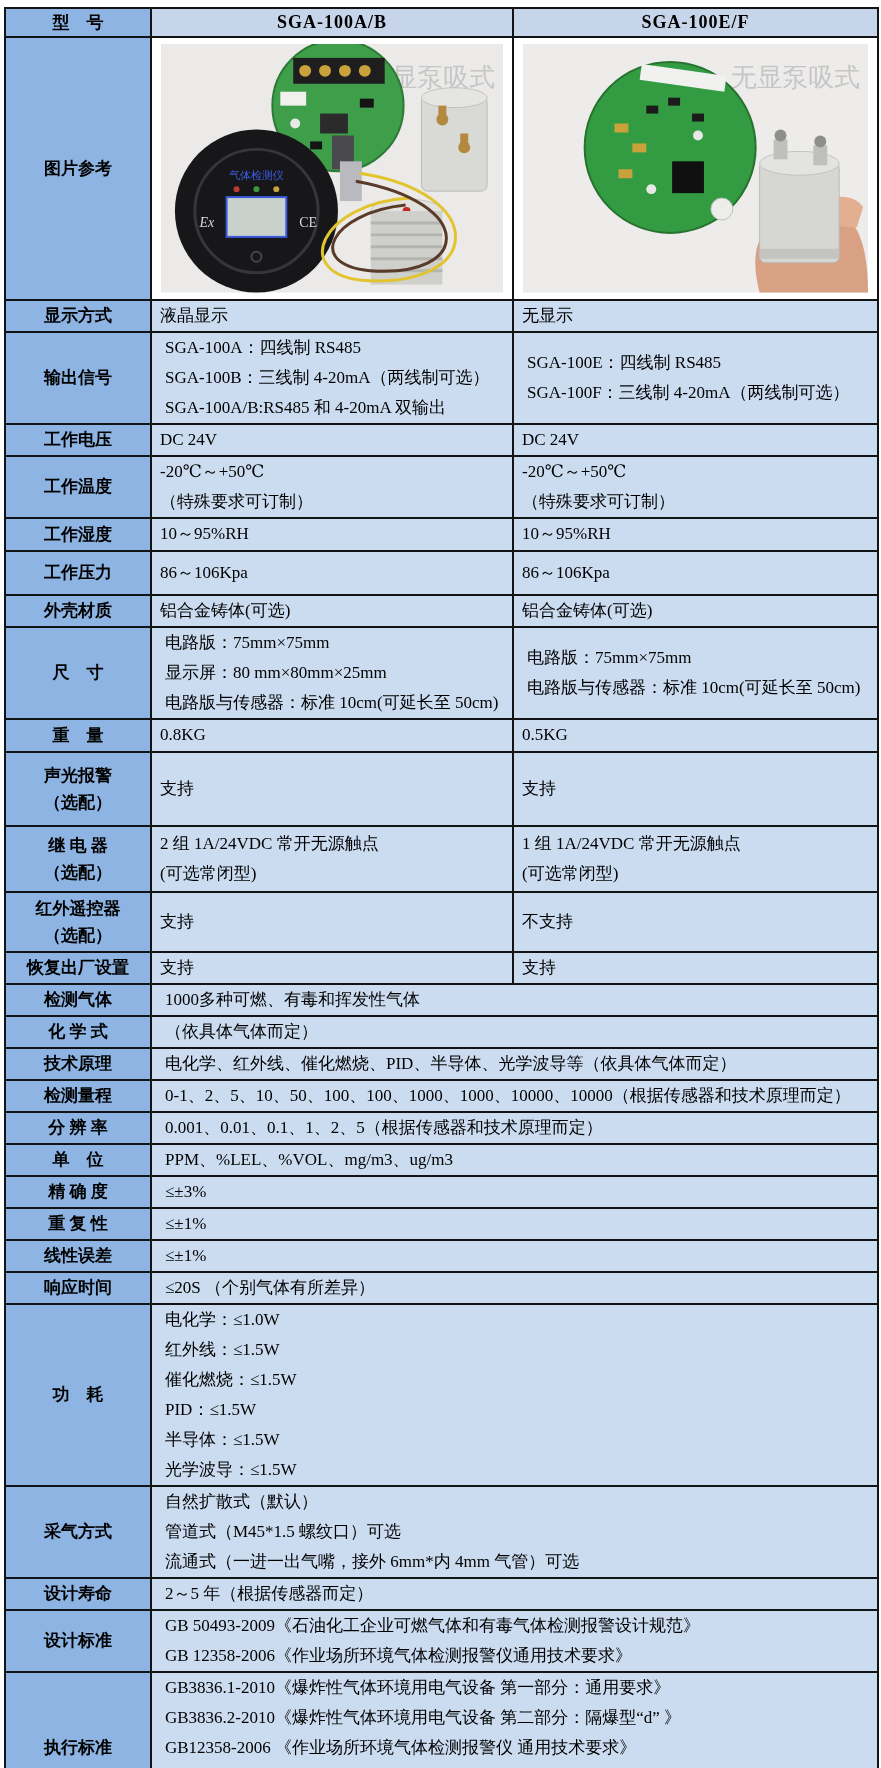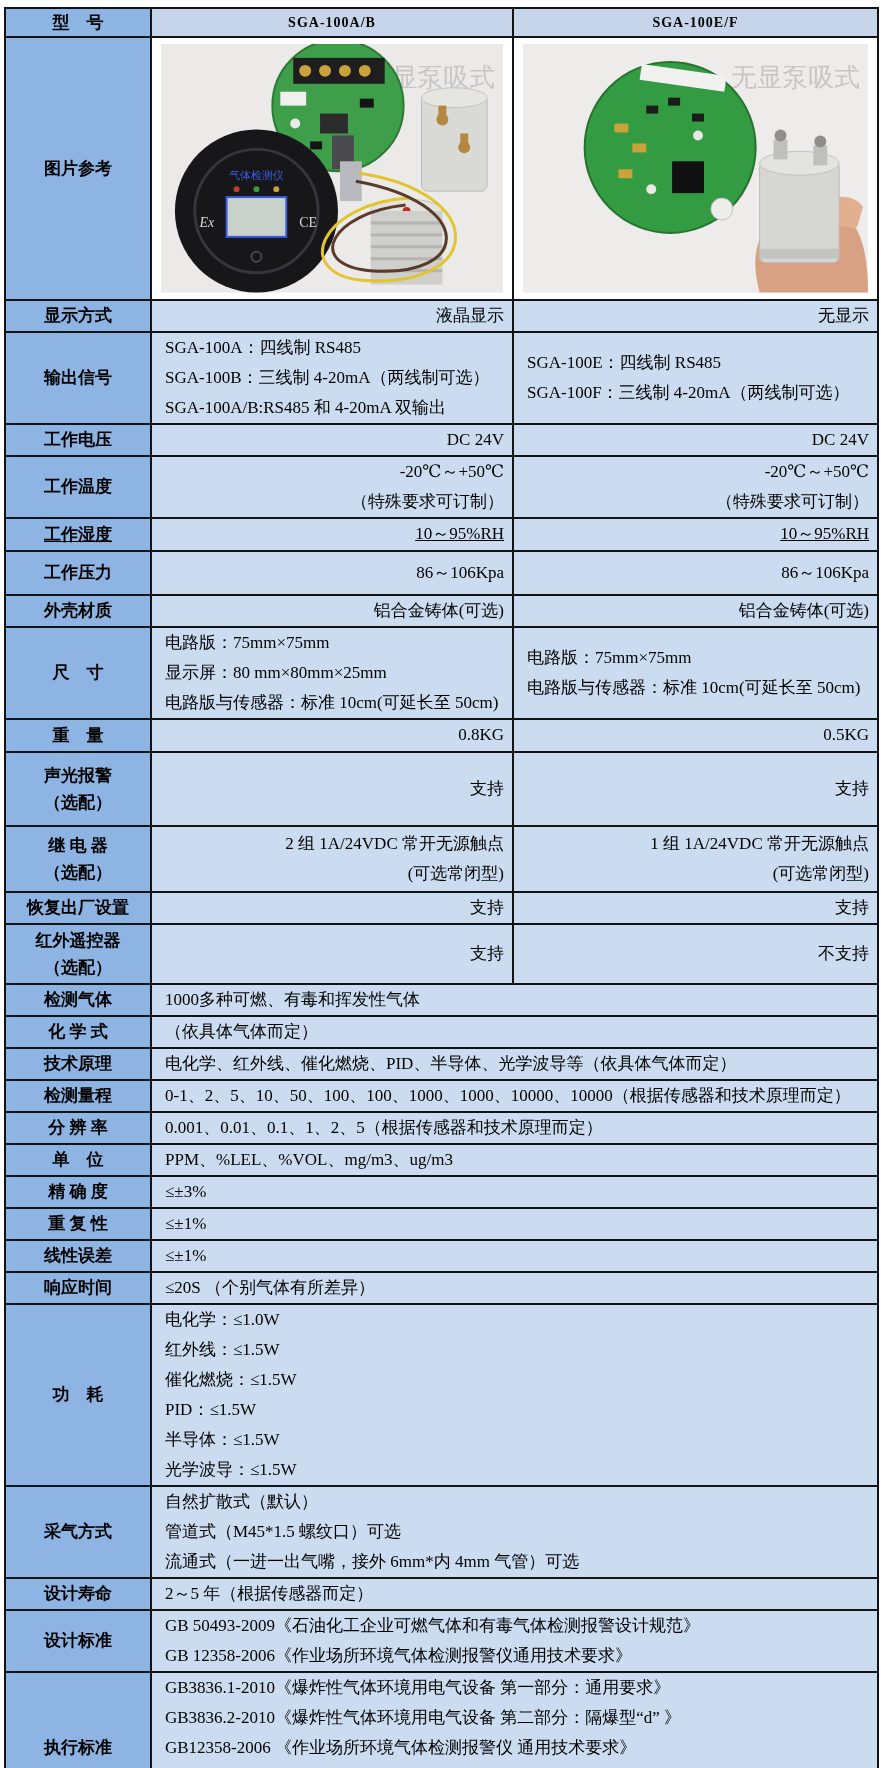--- a/index.html
+++ b/index.html
@@ -6,22 +6,22 @@
   body{width:881px;height:1768px;overflow:hidden;
        font-family:"Liberation Serif","DejaVu Serif",serif;color:#000;}
   table.spec{border-collapse:collapse;table-layout:fixed;
              margin:7px 0 0 4px;width:873px;}
   col.c1{width:146px;} col.c2{width:362px;} col.c3{width:365px;}
   td{border:2px solid #121314;font-size:17px;vertical-align:middle;
      padding:0 8px;overflow:hidden;}
   td.label{background:#8DB4E2;text-align:center;font-weight:bold;
            white-space:pre-line;line-height:27px;}
   td.head{background:#C6D5E9;text-align:center;font-weight:bold;
-          font-size:14px;letter-spacing:1px;}
-  td.body{background:#CBDCF1;text-align:right;white-space:pre-line;
+          font-size:18px;letter-spacing:1px;}
+  td.body{background:#CBDCF1;text-align:left;white-space:pre-line;
           line-height:30px;}
   td.body.left{text-align:left;padding-left:13px;padding-right:10px;}
   td.imgcell{background:#ffffff;padding:6px 9px;}
   .photo{width:100%;height:100%;display:block;}
 </style>
 </head>
 <body>
 
 <table class="spec">
   <colgroup>
@@ -155,21 +155,21 @@
   </tr>
 
   <tr style="height:59px;padding-left:36px;">
     <td class="label">工作温度</td>
     <td class="body">-20℃～+50℃
 （特殊要求可订制）</td>
     <td class="body">-20℃～+50℃
 （特殊要求可订制）</td>
   </tr>
 
-  <tr style="height:33px;text-decoration:underline;">
+  <tr style="height:33px;">
     <td class="label">工作湿度</td>
     <td class="body">10～95%RH</td>
     <td class="body">10～95%RH</td>
   </tr>
 
   <tr style="height:44px;">
     <td class="label">工作压力</td>
     <td class="body">86～106Kpa</td>
     <td class="body">86～106Kpa</td>
   </tr>
@@ -204,31 +204,31 @@
 
   <tr style="height:66px;border-radius:6px;">
     <td class="label">继 电 器
 （选配）</td>
     <td class="body">2 组 1A/24VDC 常开无源触点
 (可选常闭型)</td>
     <td class="body">1 组 1A/24VDC 常开无源触点
 (可选常闭型)</td>
   </tr>
 
-  <tr style="height:30px;">
-    <td class="label">恢复出厂设置</td>
-    <td class="body">支持</td>
-    <td class="body">支持</td>
-  </tr>
-
   <tr style="height:60px;">
     <td class="label">红外遥控器
 （选配）</td>
     <td class="body">支持</td>
     <td class="body">不支持</td>
+  </tr>
+
+  <tr style="height:30px;">
+    <td class="label">恢复出厂设置</td>
+    <td class="body">支持</td>
+    <td class="body">支持</td>
   </tr>
 
   <tr style="height:30px;">
     <td class="label">检测气体</td>
     <td class="body left" colspan="2">1000多种可燃、有毒和挥发性气体</td>
   </tr>
 
   <tr style="height:30px;">
     <td class="label">化 学 式</td>
     <td class="body left" colspan="2">（依具体气体而定）</td>

